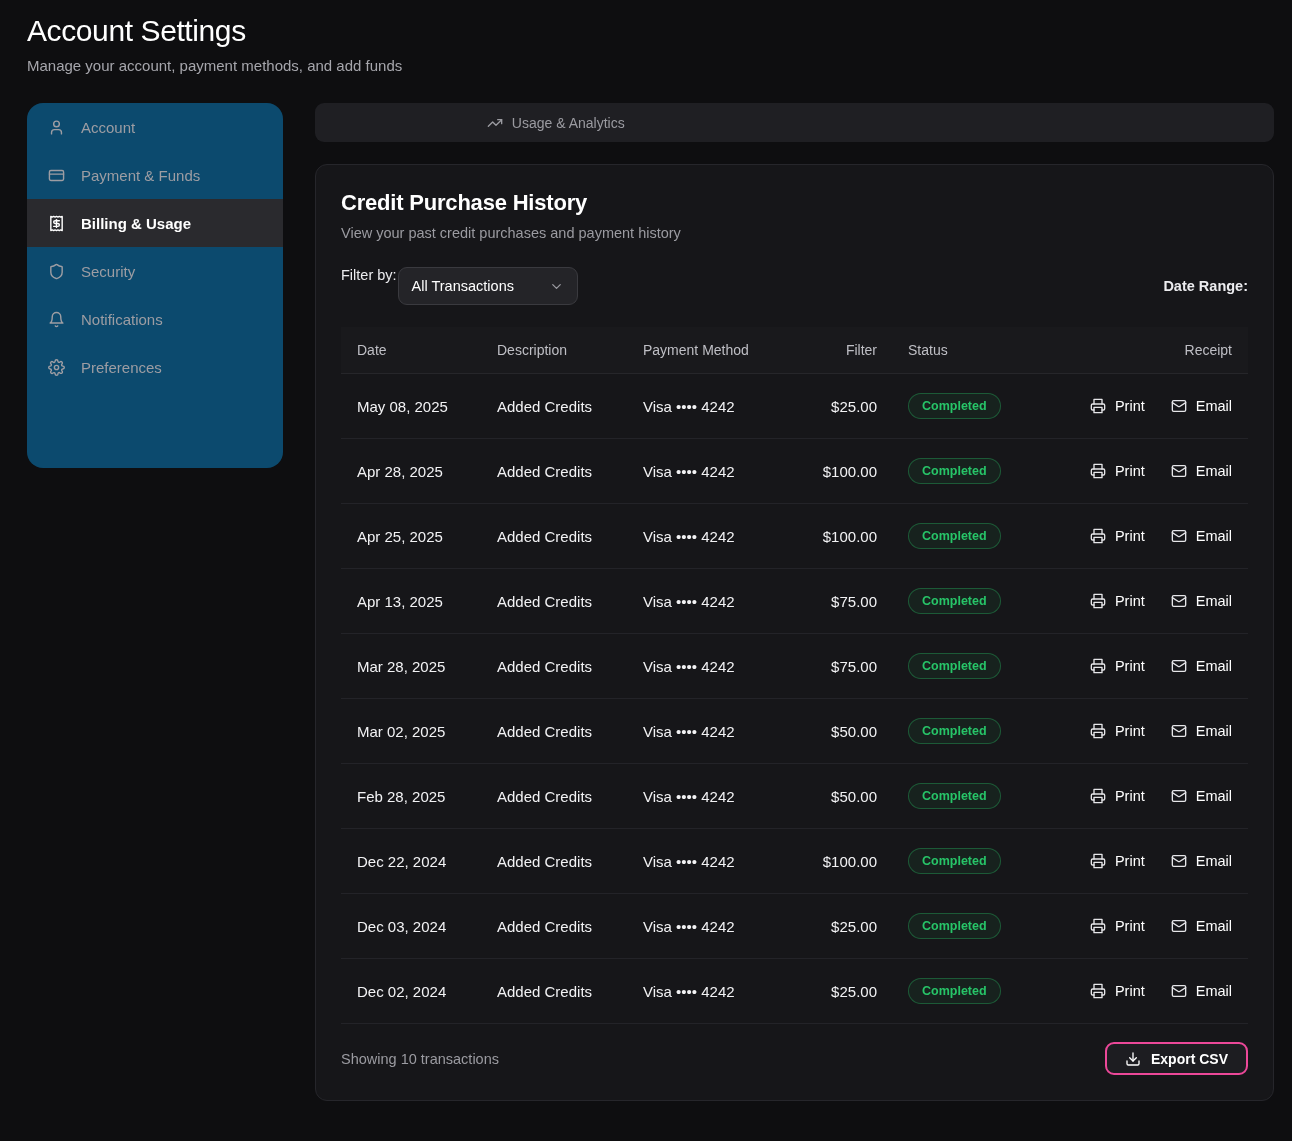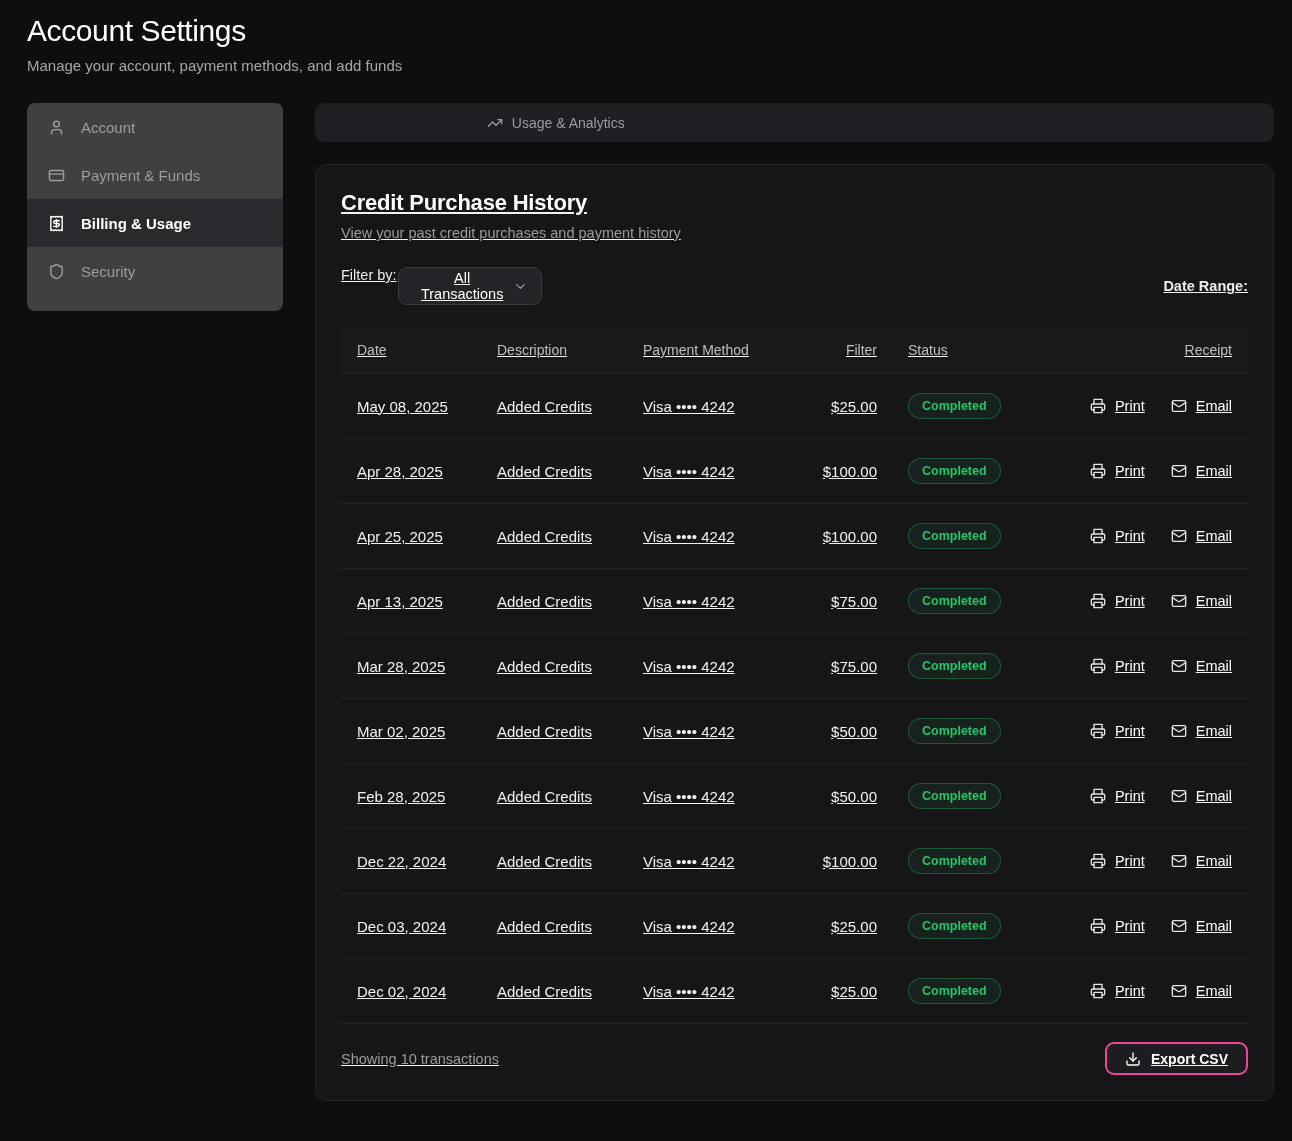--- a/index.html
+++ b/index.html
@@ -18,23 +18,23 @@
 
   .layout {
     display: grid;
     grid-template-columns: 256px 1fr;
     gap: 32px;
     margin: 29px 18px 0 27px;
   }
 
   
   .sidebar {
-    background: #404040;
-    border-radius: 8px;
-    height: 208px;
+    background: #0c4a6e;
+    border-radius: 16px;
+    height: 365px;
     overflow: hidden;
   }
   .side-item {
     display: flex; align-items: center; gap: 16px;
     height: 48px; padding: 0 21px;
     font-size: 15px; color: #9d9da3; cursor: pointer;
   }
   .side-item .icon { width: 17px; height: 17px; display: inline-flex; color: #9d9da3; }
   .side-item.active { background: #2a2a2e; color: #ffffff; font-weight: 700; }
   .side-item.active .icon { color: #ffffff; }
@@ -57,34 +57,33 @@
     background: #0c0c0e; border-color: #3b3b40; color: #ffffff; font-weight: 700;
   }
 
   
   .card {
     background: #161619;
     border: 1px solid #26262b;
     border-radius: 12px;
     padding: 25px 25px 25px 25px;
     height: 937px;
-    text-decoration: underline;
   }
   .card h2 { font-size: 22px; font-weight: 700; color: #ffffff; letter-spacing: -0.2px; }
   .card-sub { margin-top: 9px; font-size: 14.5px; color: #9b9ba1; }
 
   .controls {
     margin-top: 26px;
     display: flex; align-items: center; justify-content: space-between;
   }
   .control-group { display: flex; gap: 1px; }
   .control-label { font-size: 14.5px; color: #ececef; font-weight: 500; }
   .control-label.strong { font-weight: 700; }
   .select {
-    width: 144px; height: 38px;
+    width: 180px; height: 38px;
     background: #242428; border: 1px solid #3a3a3f; border-radius: 9px;
     display: flex; align-items: center; justify-content: space-between;
     padding: 0 13px; cursor: pointer;
     font-family: inherit; font-size: 14.5px; color: #ffffff; font-weight: 500;
   }
   .select .icon { width: 15px; height: 15px; color: #9b9ba1; }
 
   
   .table { margin-top: 22px; }
   .thead, .trow {

